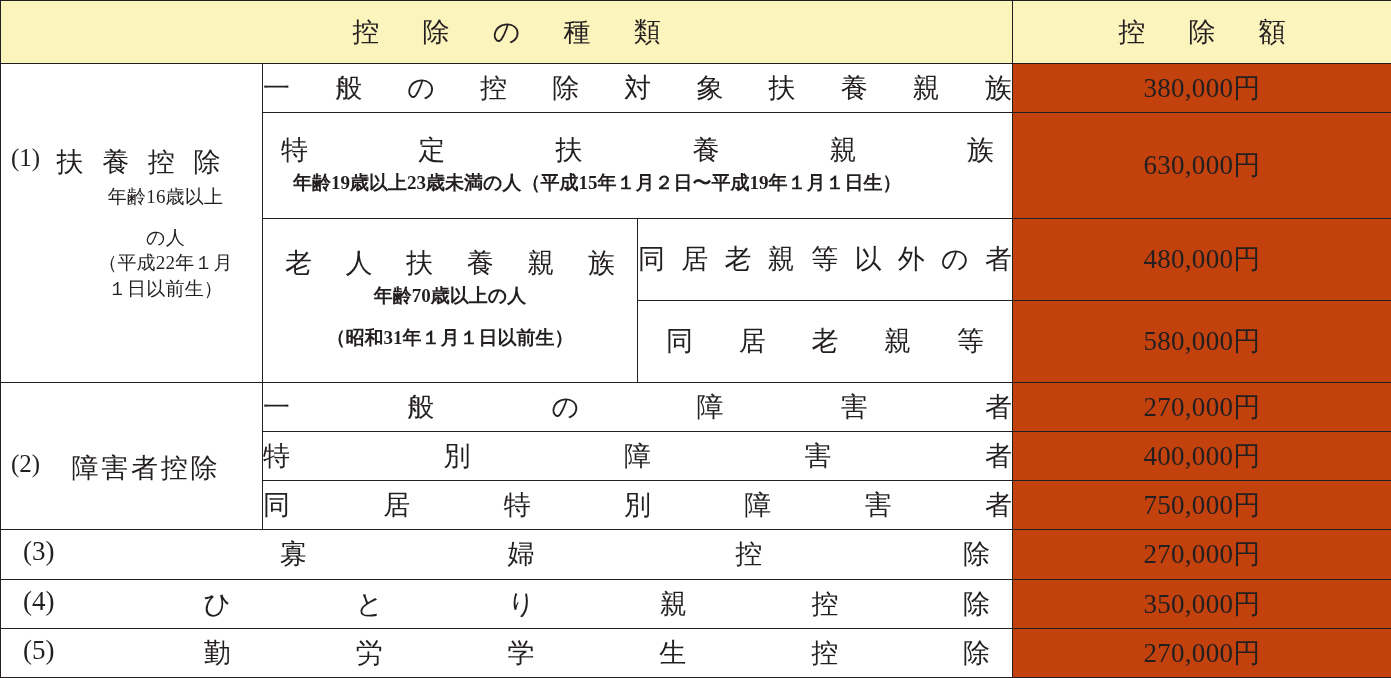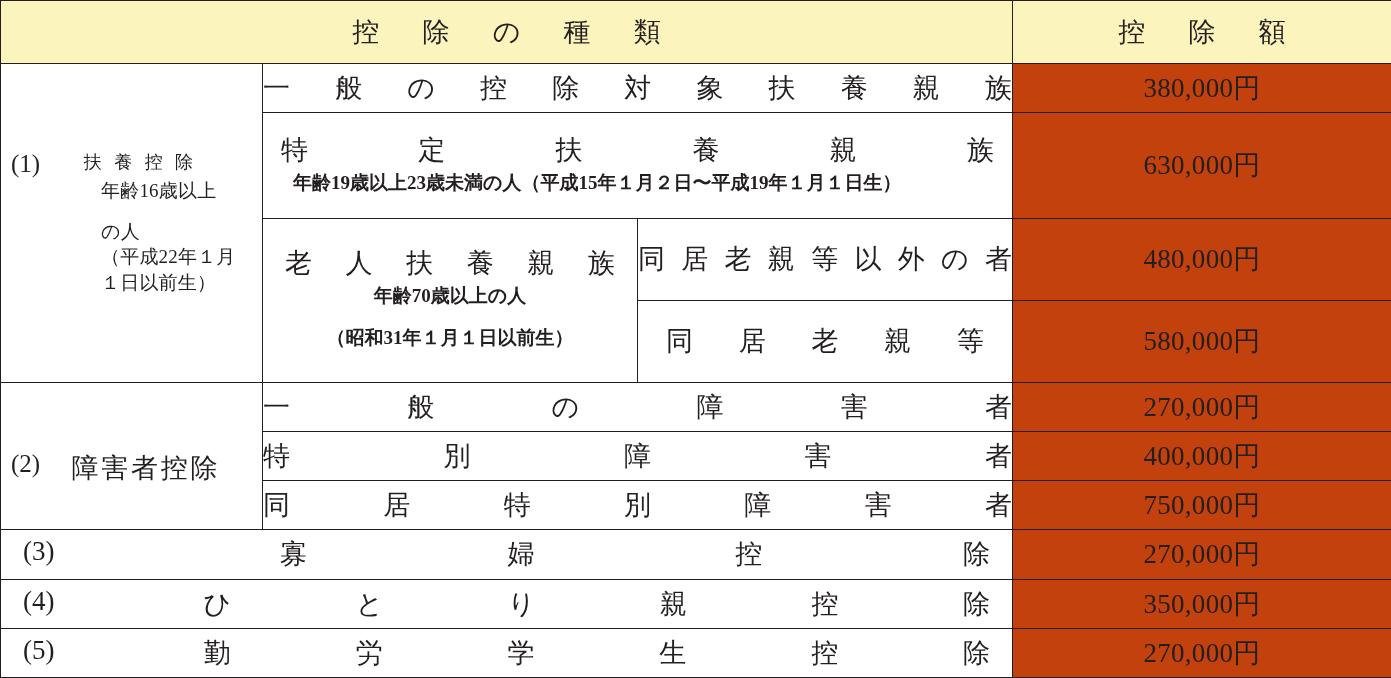--- a/index.html
+++ b/index.html
@@ -60,31 +60,31 @@
     min-height: 40px;
   }
   .grp-num {
     position: absolute;
     left: 10px;
     font-size: 25px;
   }
   .grp-title {
     display: block;
     text-align: center;
-    font-size: 18px;
+    font-size: 27px;
     letter-spacing: 0.22em;
     text-indent: 0.22em;
     padding-left: 14px;
   }
   .grp-sub {
     display: block;
     font-size: 19px;
     line-height: 1.32;
-    text-align: left;
-    padding-left: 100px;
+    text-align: center;
+    padding-left: 68px;
     margin-top: 4px;
     letter-spacing: 0.01em;
   }
   .grp-simple {
     display: block;
     text-align: center;
     font-size: 27px;
     letter-spacing: 0.10em;
     text-indent: 0.10em;
     padding-left: 26px;

